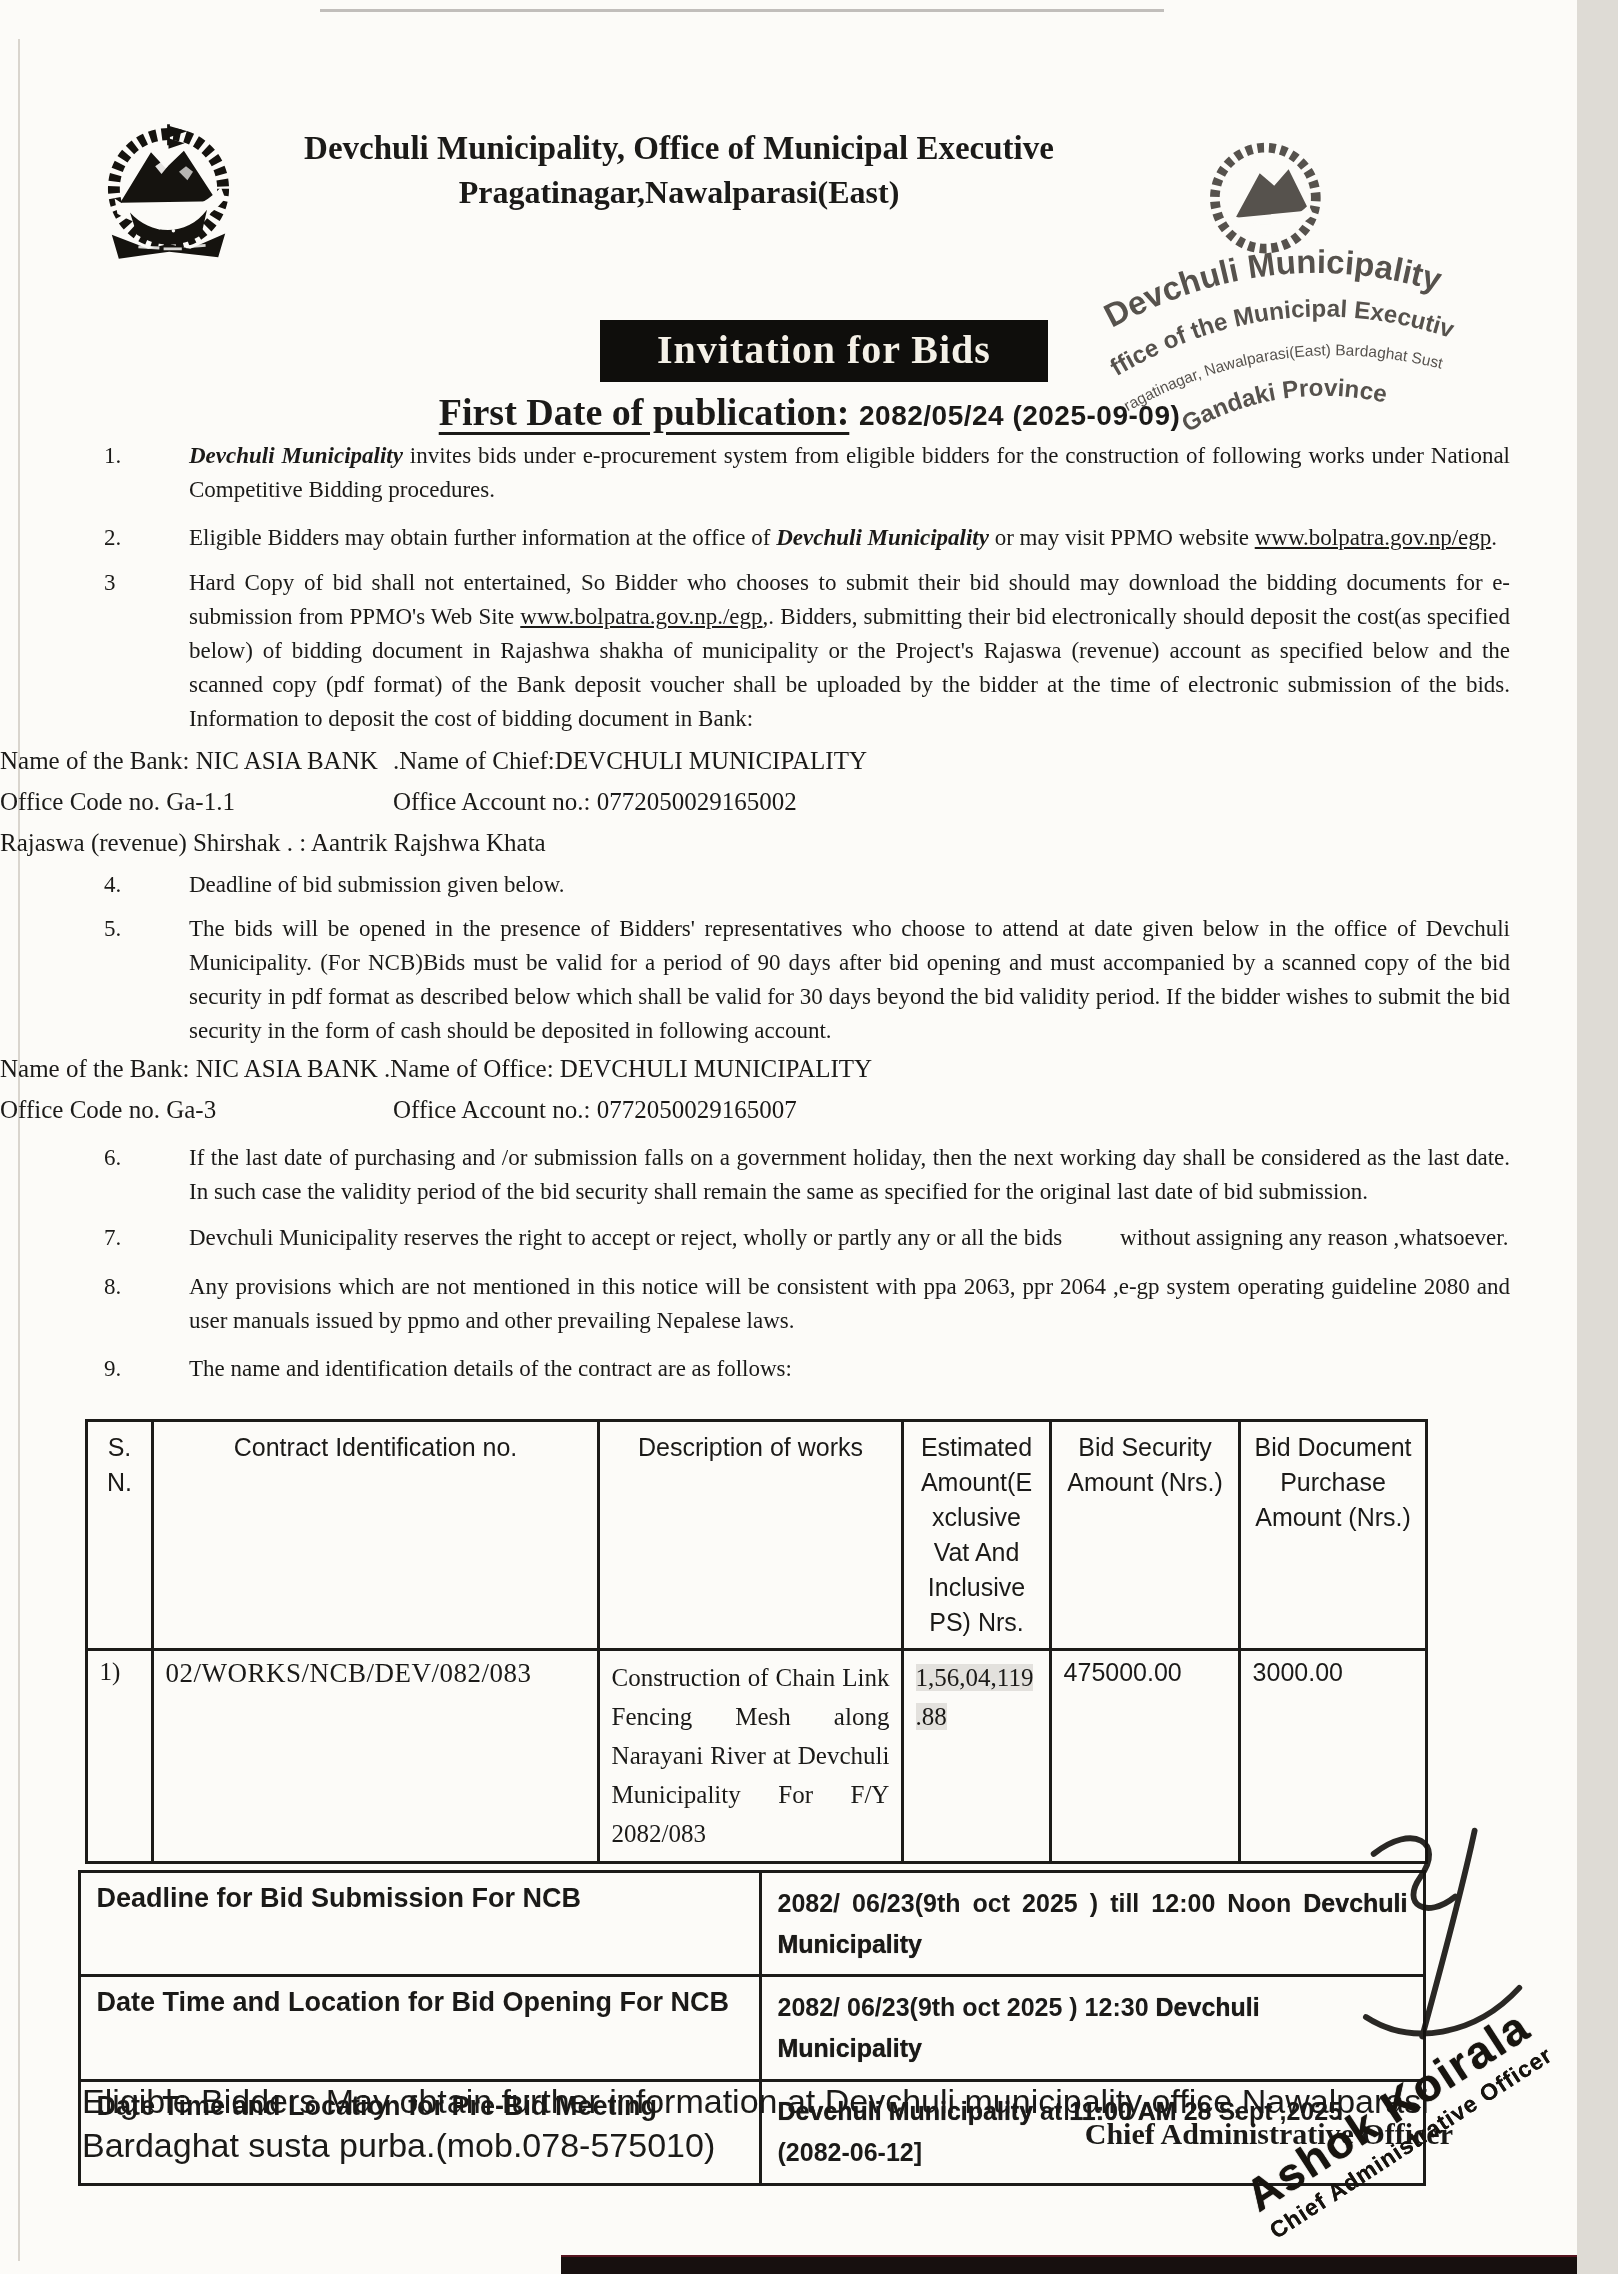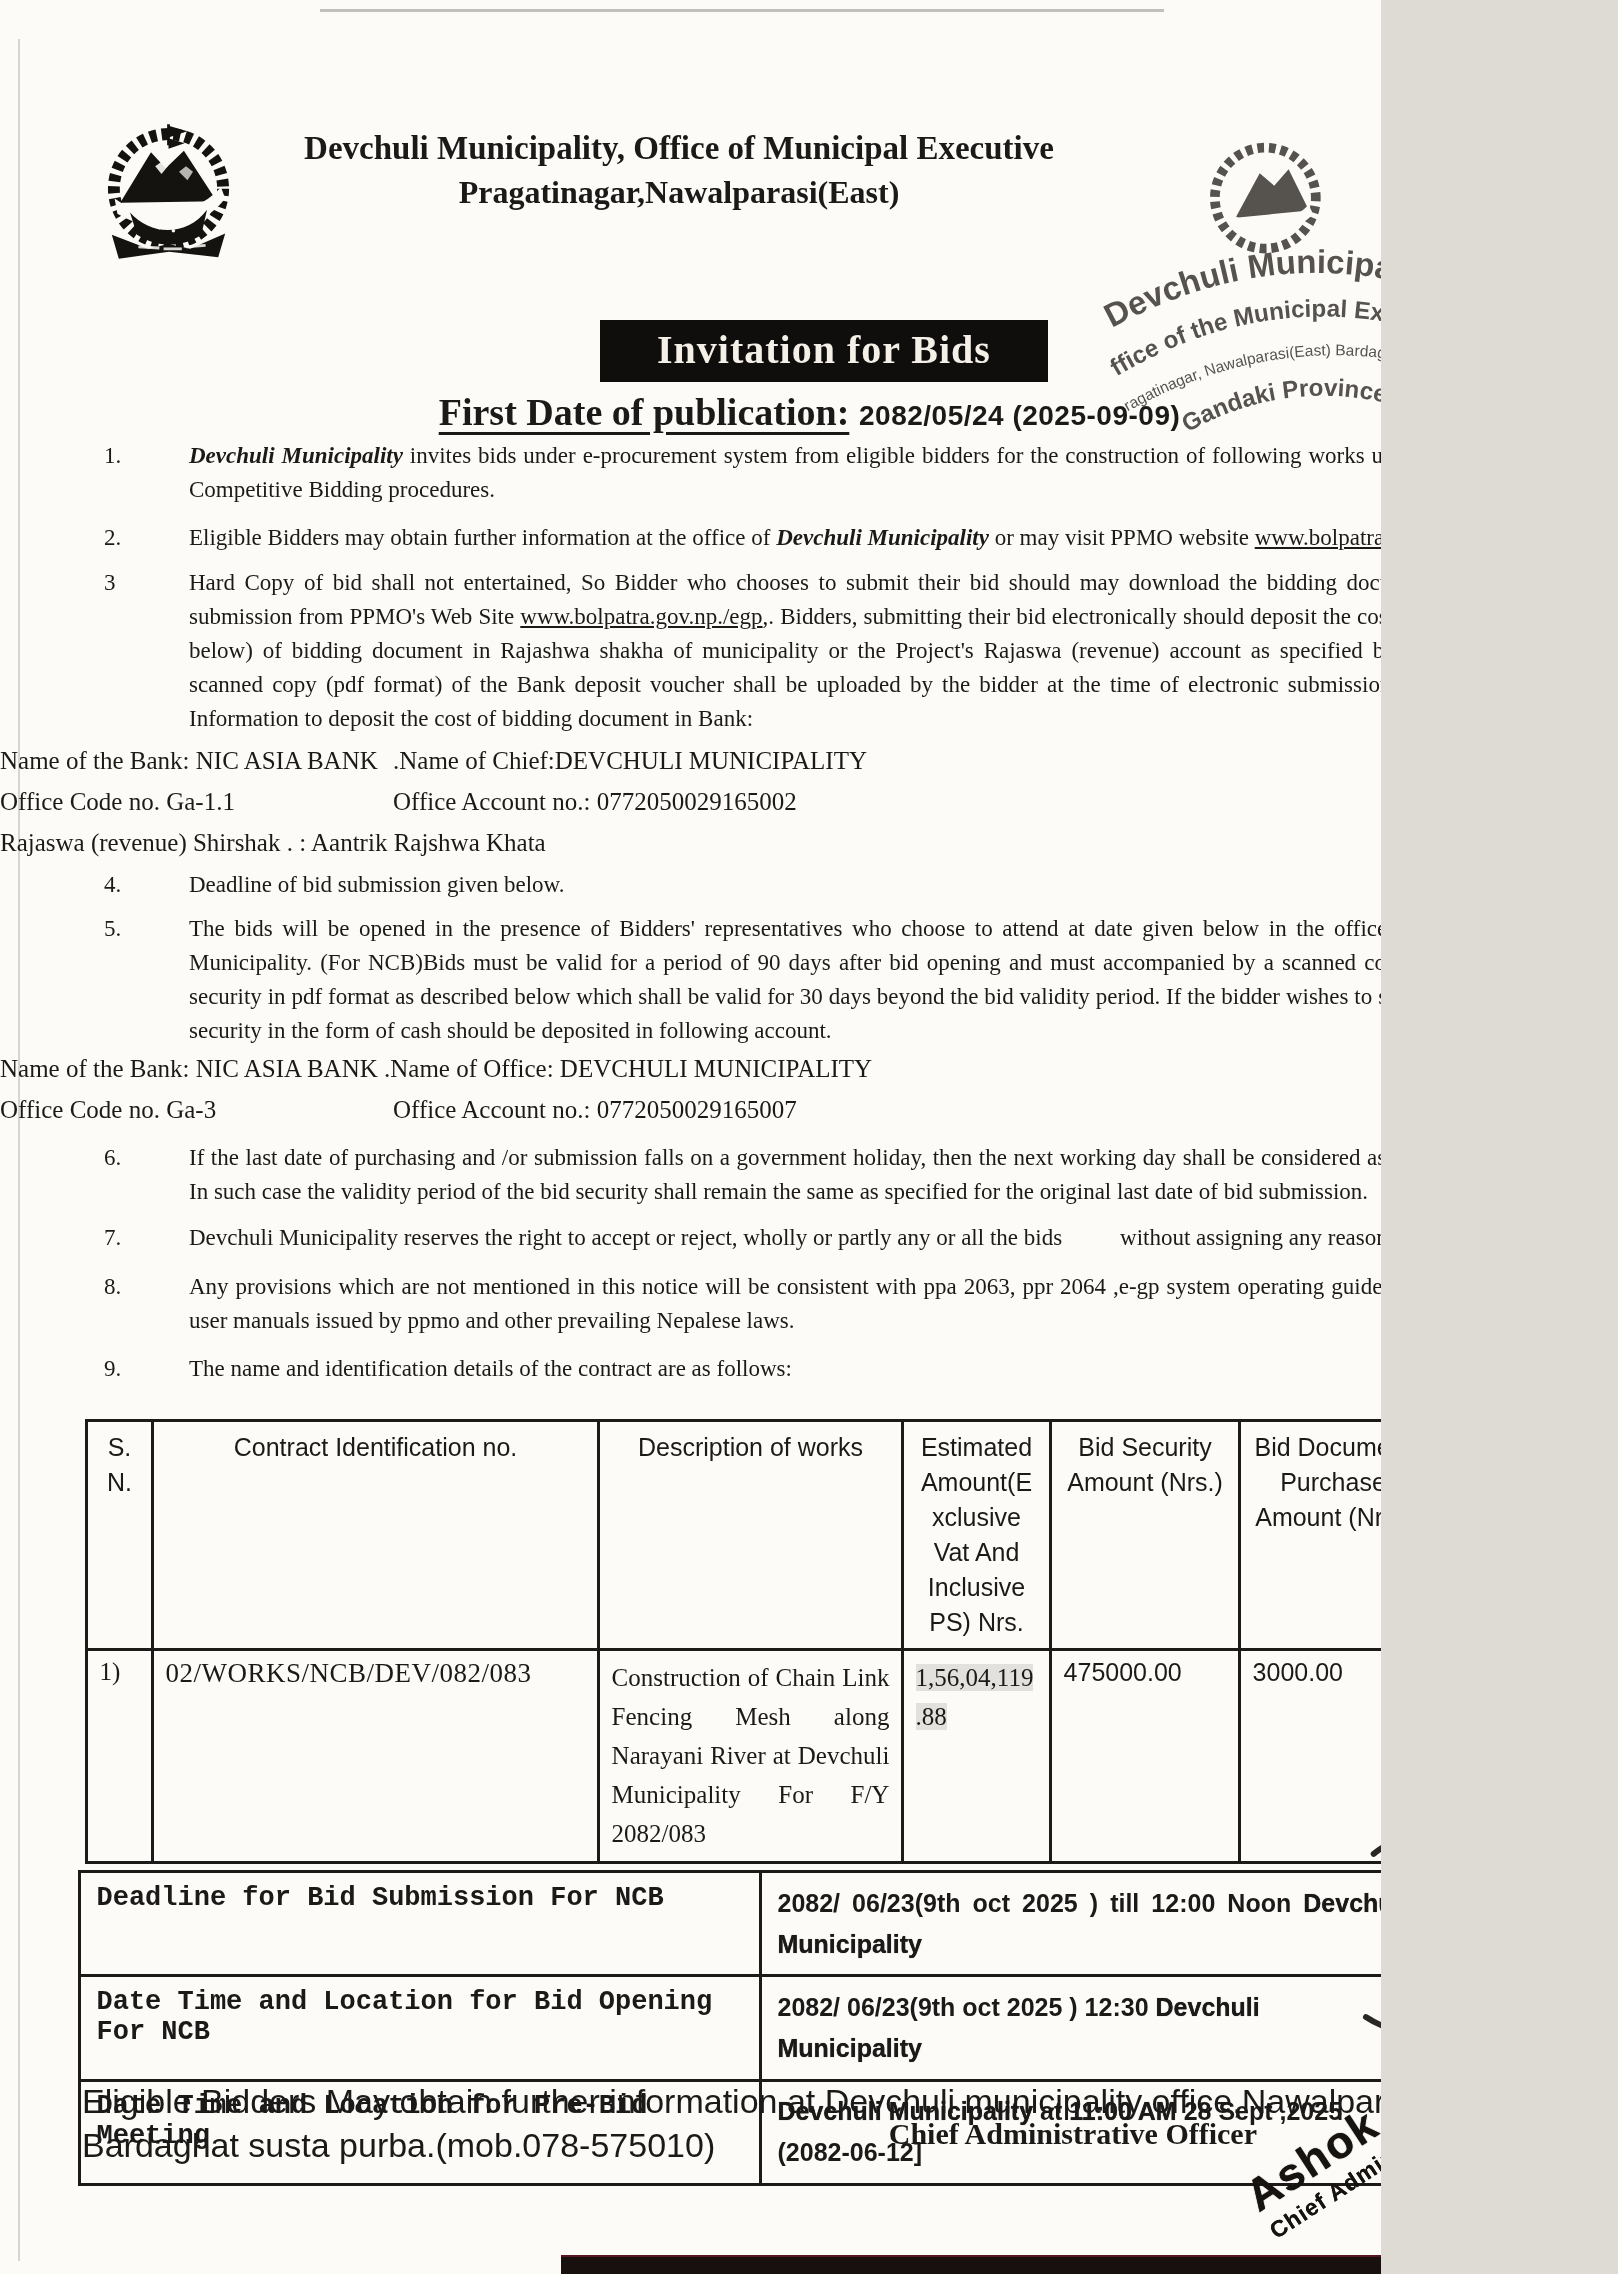--- a/index.html
+++ b/index.html
@@ -1,16 +1,16 @@
 <!DOCTYPE html>
 <html><head>
 <meta charset="utf-8">
 <style>
   html,body{margin:0;padding:0;background:#dedbd5;}
-  .sheet{position:relative;width:1381px;height:2275px;background:#fcfbf8;overflow:hidden;
+  .sheet{position:relative;width:1577px;height:2275px;background:#fcfbf8;overflow:hidden;
          font-family:"Liberation Serif","DejaVu Serif",serif;color:#1b1a18;}
 
   
   .scan-top-line{position:absolute;left:320px;top:8.7px;width:844px;height:2.9px;background:#8f8d89;opacity:.55;}
   .scan-left-edge{position:absolute;left:18.4px;top:39px;width:1.9px;height:2222px;background:#d9d5ce;}
   .scan-bottom-strip{position:absolute;left:561px;top:2255px;width:1058px;height:19.4px;background:#17100f;border-top:2.9px solid #571520;}
 
   
   .logo-wrap{position:absolute;left:95px;top:116px;width:147px;height:153px;}
   .org-block{position:absolute;left:189px;top:126px;width:980px;text-align:center;font-weight:bold;}
@@ -51,21 +51,21 @@
   .drow{height:186px;}
   .cell-sn{font-size:25px;}
   .cell-cid{font-size:27px;letter-spacing:0.5px;}
   .cell-desc{font-size:25px;line-height:39px;text-align:justify;}
   .cell-est{font-size:25px;line-height:39px;word-wrap:break-word;overflow-wrap:break-word;}
   .hl{background:#e3e1dd;}
   .cell-num{font-family:"Liberation Sans","DejaVu Sans",sans-serif;font-size:25px;}
 
   .t-lower{margin-left:78px;margin-top:5.8px;width:1345px;font-family:"Liberation Sans","DejaVu Sans",sans-serif;}
   .t-lower td{border:3.9px solid #1c1b19;vertical-align:top;padding:9.7px 15.5px;}
-  .t-lower .lab{font-size:27px;font-weight:700;font-family:Liberation Mono, monospace;}
+  .t-lower .lab{font-size:27px;font-weight:700;}
   .t-lower .val{font-size:25px;font-weight:700;line-height:41px;}
   .t-lower .just{text-align:justify;}
   .r1{height:85px;}.r2{height:50px;}.r3{height:89px;}
   .xb{text-shadow:0 0 0.7px currentColor;}
 
   
   .footnote{position:absolute;left:82px;top:2079px;width:1434px;font-family:"Liberation Sans","DejaVu Sans",sans-serif;
             font-size:34px;line-height:44px;}
   .cao{position:absolute;right:124px;top:2117px;font-size:30px;font-weight:bold;font-family:"Liberation Serif","DejaVu Serif",serif;}
 

